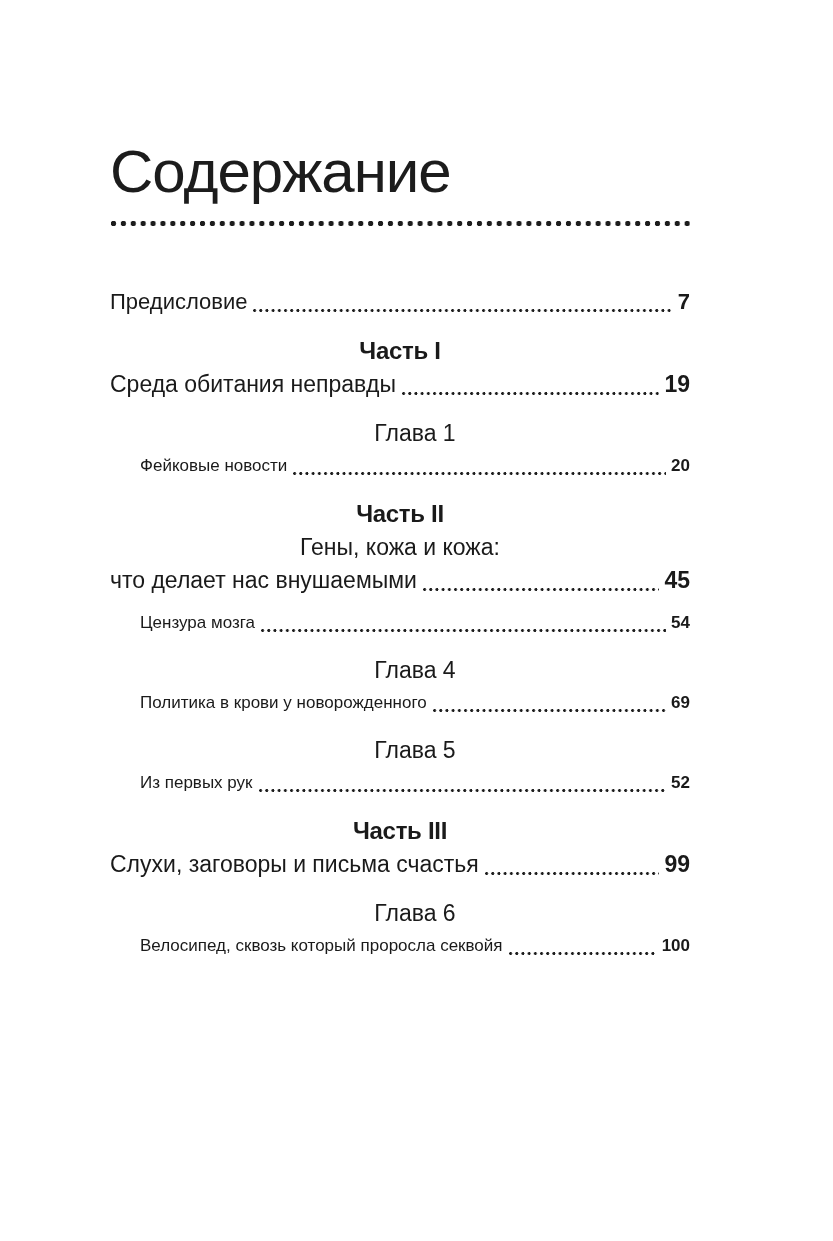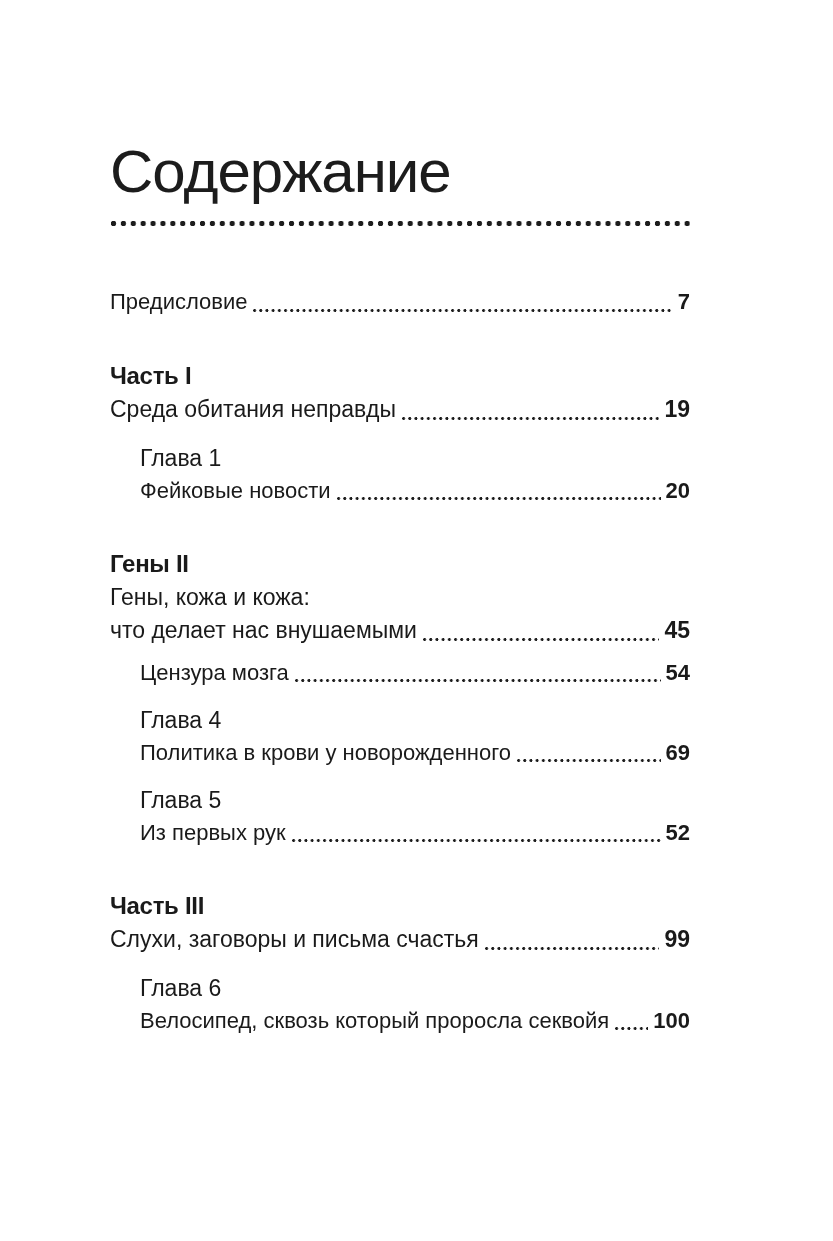--- a/index.html
+++ b/index.html
@@ -53,21 +53,21 @@
     font-weight: 700;
     white-space: nowrap;
   }
   
   .preface {
     margin-top: 58px;
     font-size: 22px;
     line-height: 32px;
   }
   
-  .part { margin-top: 41px; }
+  .part { margin-top: 16px; text-align: center; }
   .part-heading {
     font-size: 24px;
     font-weight: 700;
     line-height: 34px;
     letter-spacing: -0.3px;
   }
   .part-title-line,
   .part-title-row {
     font-size: 23px;
     line-height: 33px;
@@ -76,21 +76,21 @@
   .chapter {
     margin-left: 30px;
     margin-top: 10px;
   }
   .chapter-heading {
     font-size: 23px;
     line-height: 33px;
     padding-top: 6px;
   }
   .chapter-title-row {
-    font-size: 22px;
+    font-size: 17px;
     line-height: 31px;
   }
 </style>
 </head>
 <body>
 
 <div class="page">
 
   <h1 class="page-title">Содержание</h1>
   <div class="title-rule"></div>
@@ -116,21 +116,21 @@
         <span class="dots"></span>
         <span class="pagenum">20</span>
       </div>
     </div>
 
     <div class="chapter">
     </div>
   </div>
 
   <div class="part">
-    <div class="part-heading">Гены II</div>
+    <div class="part-heading">Часть II</div>
     <div class="part-title-line">Гены, кожа и кожа:</div>
     <div class="toc-row part-title-row">
       <span class="label">что делает нас внушаемыми</span>
       <span class="dots"></span>
       <span class="pagenum">45</span>
     </div>
 
     <div class="chapter">
       <div class="toc-row chapter-title-row">
         <span class="label">Цензура мозга</span>

